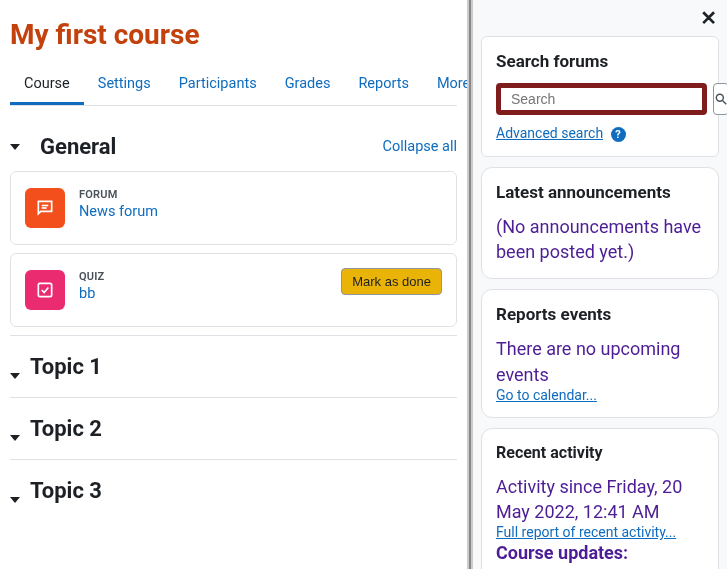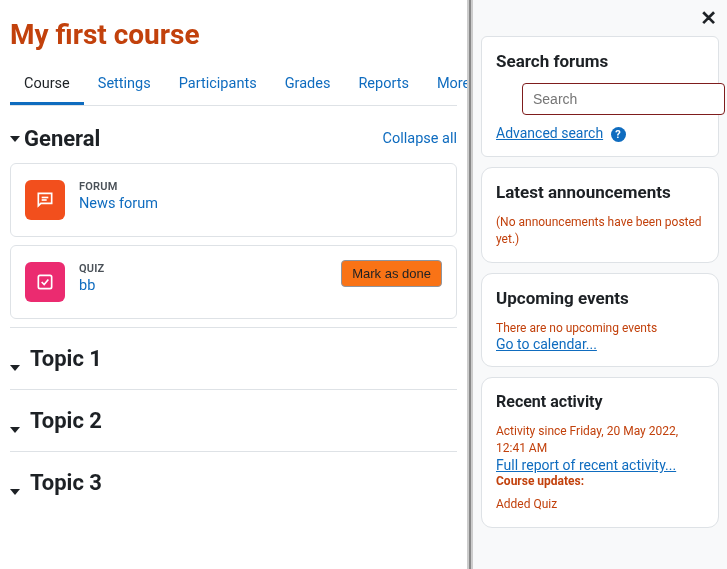--- a/index.html
+++ b/index.html
@@ -1,50 +1,50 @@
 <!DOCTYPE html>
 <html><head>
 <meta charset="utf-8">
 <style>
 * { box-sizing: border-box; margin: 0; padding: 0; }
 body { font-family: -apple-system, BlinkMacSystemFont, "Segoe UI", Roboto, Helvetica, Arial, sans-serif; font-size: 14px; color: #1d2125; background: #fff; display: flex; width: 727px; height: 569px; overflow: hidden; }
 .main { flex: 1; padding: 10px 10px 10px 10px; overflow-y: auto; }
 .page-title { font-size: 28px; font-weight: 700; color: #c2410c; margin: 8px 0 14px 0; }
-.nav-tabs { display: flex; border-bottom: 1px solid #dee2e6; gap: 0; margin-bottom: 20px; }
+.nav-tabs { display: flex; border-bottom: 1px solid #dee2e6; gap: 0; margin-bottom: 28px; }
 .nav-tab { padding: 10px 14px; font-size: 14.5px; color: #0f6cbf; cursor: pointer; border-bottom: 3px solid transparent; }
 .nav-tab.active { color: #1d2125; border-bottom-color: #0f6cbf; font-weight: 400; }
 .nav-tab.more { display: inline-flex; align-items: center; gap: 4px; }
 .section-header { display: flex; justify-content: space-between; align-items: center; margin: 8px 0 12px 0; }
-.section-left { display: flex; align-items: center; gap: 4px; }
+.section-left { display: flex; align-items: center; gap: 20px; }
 .caret { display: inline-block; width: 0; height: 0; border-left: 5px solid transparent; border-right: 5px solid transparent; border-top: 6px solid #1d2125; cursor: pointer; }
 .section-title { font-size: 22px; font-weight: 700; color: #1d2125; }
 .collapse-link { color: #0f6cbf; font-size: 14.5px; cursor: pointer; text-align: center; }
 .activity-card { border: 1px solid #dee2e6; border-radius: 6px; margin-bottom: 8px; padding: 16px 14px; display: flex; align-items: flex-start; gap: 14px; position: relative; }
 .activity-icon { width: 40px; height: 40px; border-radius: 6px; display: flex; align-items: center; justify-content: center; flex-shrink: 0; }
 .forum-icon { background: #f24f1d; }
 .quiz-icon { background: #eb2b70; }
 .activity-info { flex: 1; }
 .activity-type { font-size: 11px; font-weight: 600; color: #495057; text-transform: uppercase; letter-spacing: 0.2px; margin-bottom: 2px; }
 .activity-name { color: #0f6cbf; font-size: 14.5px; cursor: pointer; }
-.mark-done { position: absolute; right: 14px; top: 14px; border: 1px solid #8f959e; background: #f97316; color: #1d2125; padding: 5px 10px; font-size: 13px; border-radius: 4px; cursor: pointer; }
+.mark-done { position: absolute; right: 14px; top: 14px; border: 1px solid #8f959e; background: #eab308; color: #1d2125; padding: 5px 10px; font-size: 13px; border-radius: 4px; cursor: pointer; }
 .topic-row { display: flex; align-items: flex-end; gap: 10px; padding: 18px 0; border-top: 1px solid #dee2e6; }
 .topic-title { font-size: 22px; font-weight: 700; }
 .divider-vert { width: 6px; background: #888; flex-shrink: 0; border-left: 2px solid #ccc; border-right: 2px solid #ccc; }
 .drawer { width: 254px; background: #f8f9fa; padding: 8px; flex-shrink: 0; position: relative; overflow-y: auto; }
 .close-btn { position: absolute; top: 6px; right: 10px; font-size: 20px; font-weight: 700; cursor: pointer; color: #1d2125; }
 .block { background: #fff; border: 1px solid #dee2e6; border-radius: 6px; padding: 14px; margin-top: 28px; }
 .block + .block { margin-top: 10px; border-radius: 11px; }
 .block-title { font-size: 17px; font-weight: 700; color: #1d2125; margin-bottom: 12px; }
 .block-title.sm { font-size: 16px; }
 .search-row { display: flex; gap: 0; margin-bottom: 10px; }
-.search-input { flex: 1; border: 1px solid #7f1d1d; border-radius: 4px; padding: 6px 10px; font-size: 14px; height: 32px; margin-left: 26px; }
+.search-input { flex: 1; border: 5px solid #7f1d1d; border-radius: 4px; padding: 6px 10px; font-size: 14px; height: 32px; }
 .search-btn { width: 34px; height: 32px; border: 1px solid #8f959e; background: #fff; border-radius: 4px; margin-left: 6px; cursor: pointer; display: flex; align-items: center; justify-content: center; }
 .link { color: #0f6cbf; cursor: pointer; font-size: 14px; text-decoration: underline; }
 .help-icon { display: inline-flex; width: 15px; height: 15px; background: #0f6cbf; color: #fff; border-radius: 50%; font-size: 11px; align-items: center; justify-content: center; margin-left: 4px; font-weight: 700; }
-.muted { color: #c2410c; font-size: 12px; line-height: 1.4; }
+.muted { color: #4c1d95; font-size: 18px; line-height: 1.4; }
 .bold { font-weight: 700; }
 svg { display: block; }
 </style>
 </head>
 <body>
 
 <div class="main">
   <h1 class="page-title">My first course</h1>
 
   <div class="nav-tabs">
@@ -130,21 +130,21 @@
       <span class="help-icon">?</span>
     </div>
   </div>
 
   <div class="block">
     <div class="block-title">Latest announcements</div>
     <div class="muted">(No announcements have been posted yet.)</div>
   </div>
 
   <div class="block">
-    <div class="block-title">Upcoming events</div>
+    <div class="block-title">Reports events</div>
     <div class="muted">There are no upcoming events</div>
     <div class="link">Go to calendar...</div>
   </div>
 
   <div class="block">
     <div class="block-title sm">Recent activity</div>
     <div class="muted">Activity since Friday, 20 May 2022, 12:41 AM</div>
     <div class="link">Full report of recent activity...</div>
     <div class="muted bold" style="">Course updates:</div>
     <div class="muted" style="margin-top:6px;">Added Quiz</div>

